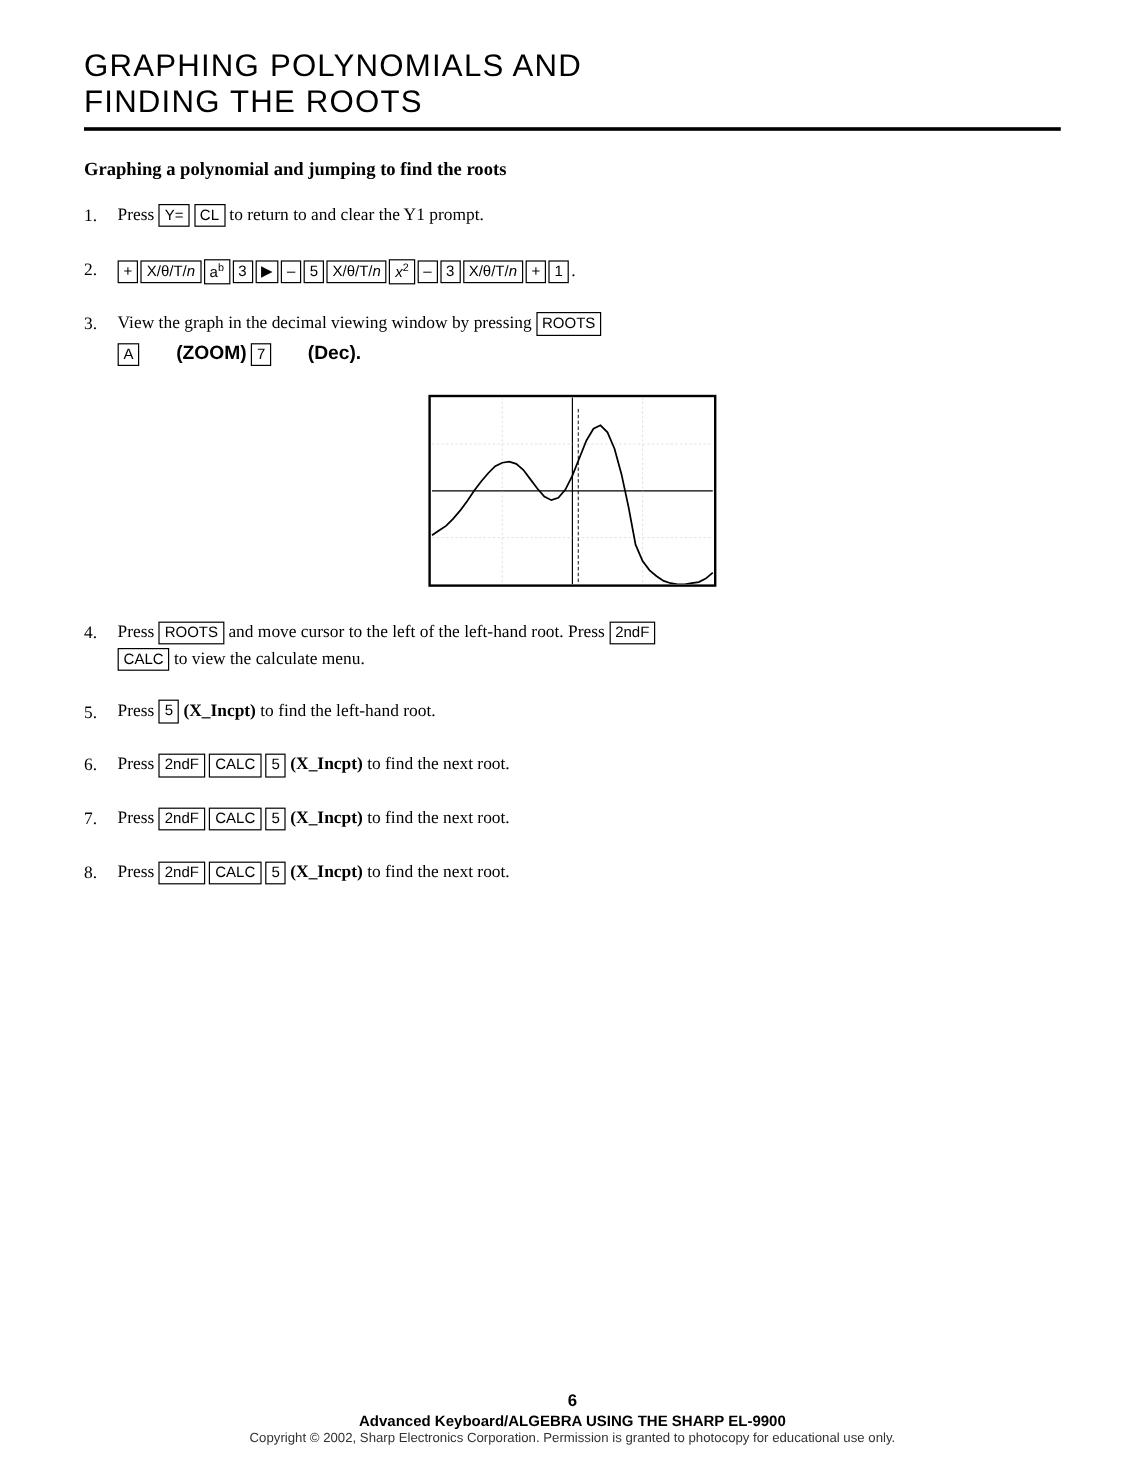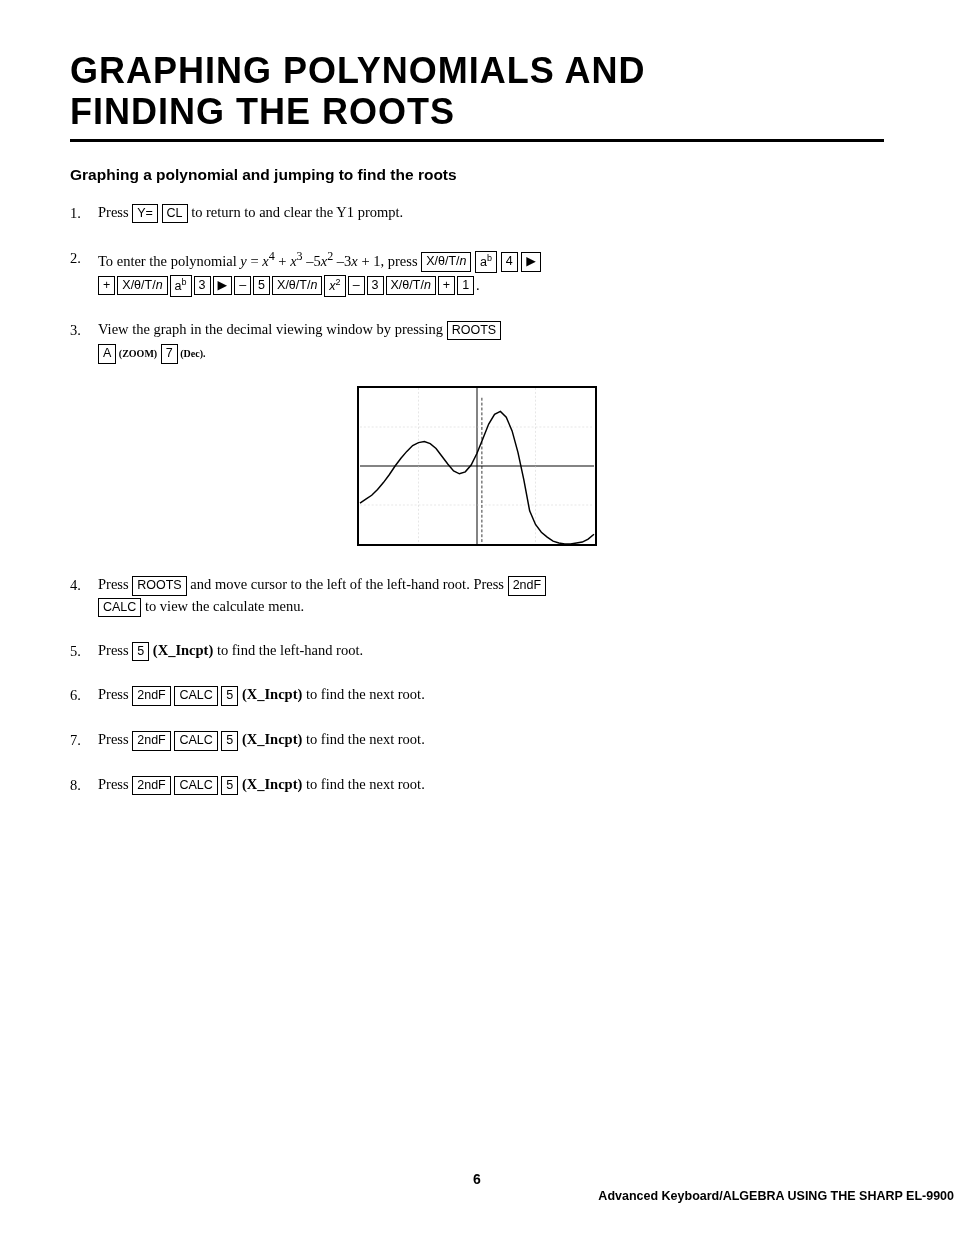--- a/index.html
+++ b/index.html
@@ -7,38 +7,37 @@
       background: #fff;
       font-family: 'Times New Roman', Times, serif;
       color: #000;
       width: 954px;
       min-height: 1235px;
       padding: 40px 70px 40px 70px;
     }
 
     .page-title {
       font-family: Arial, Helvetica, sans-serif;
-      font-weight: 700;
-      font-size: 36px;
+      font-weight: 400;
+      font-size: 26px;
       text-transform: uppercase;
       letter-spacing: 1px;
       line-height: 1.15;
       margin-bottom: 6px;
-      margin-top: 10px;
     }
 
     .title-underline {
       border: none;
       border-top: 3px solid #000;
       margin-bottom: 24px;
       margin-top: 6px;
     }
 
     .section-heading {
-      font-family: Liberation Sans, sans-serif;
+      font-family: Liberation Serif, serif;
       font-weight: bold;
       font-size: 15.5px;
       margin-bottom: 18px;
       margin-top: 6px;
     }
 
     .steps {
       list-style: none;
       padding: 0;
     }
@@ -92,23 +91,24 @@
       background: #fff;
       overflow: hidden;
     }
 
     .graph-box svg {
       width: 100%;
       height: 100%;
     }
 
     .bold-key {
-      font-family: Liberation Serif, serif;
+      font-family: Liberation Sans, sans-serif;
       font-weight: bold;
-      font-size: 10px;
+      font-size: 16px;
+      margin-left: 26px;
     }
 
     .footer {
       position: absolute;
       bottom: 30px;
       left: 0;
       right: 0;
       text-align: center;
       font-family: Arial, Helvetica, sans-serif;
     }
@@ -116,21 +116,20 @@
     .footer-page {
       font-weight: bold;
       font-size: 14px;
       margin-bottom: 2px;
     }
 
     .footer-title {
       font-weight: bold;
       font-size: 12.5px;
       margin-bottom: 2px;
-      text-align: right;
     }
 
     .footer-copy {
       font-size: 11px;
       color: #333;
     }
 
     .step2-line2 {
       display: flex;
       align-items: center;
@@ -156,27 +155,20 @@
   <li class="step">
     <span class="step-num">1.</span>
     <div class="step-content">
       Press <span class="kbd">Y=</span> <span class="kbd">CL</span> to return to and clear the Y1 prompt.
     </div>
   </li>
 
   <li class="step">
     <span class="step-num">2.</span>
     <div class="step-content">
-      <div>
-        To enter the polynomial <em>y</em> = <em>x</em><sup>4</sup> + <em>x</em><sup>3</sup> –5<em>x</em><sup>2</sup> –3<em>x</em> + 1, press 
-        <span class="kbd">X/θ/T/<em>n</em></span> 
-        <span class="kbd">a<sup>b</sup></span> 
-        <span class="kbd">4</span> 
-        <span class="kbd">▶</span>
-      </div>
       <div class="step2-line2">
         <span class="kbd">+</span>
         <span class="kbd">X/θ/T/<em>n</em></span>
         <span class="kbd">a<sup>b</sup></span>
         <span class="kbd">3</span>
         <span class="kbd">▶</span>
         <span class="kbd">–</span>
         <span class="kbd">5</span>
         <span class="kbd">X/θ/T/<em>n</em></span>
         <span class="kbd"><em>x</em><sup>2</sup></span>
@@ -299,13 +291,14 @@
     <div class="step-content">
       Press <span class="kbd">2ndF</span> <span class="kbd">CALC</span> <span class="kbd">5</span> <strong>(X_Incpt)</strong> to find the next root.
     </div>
   </li>
 
 </ol>
 
 <div class="footer">
   <div class="footer-page">6</div>
   <div class="footer-title">Advanced Keyboard/ALGEBRA USING THE SHARP EL-9900</div>
+  <div class="footer-copy">Copyright © 2002, Sharp Electronics Corporation.  Permission is granted to photocopy for educational use only.</div>
 </div>
 
 </body></html>

